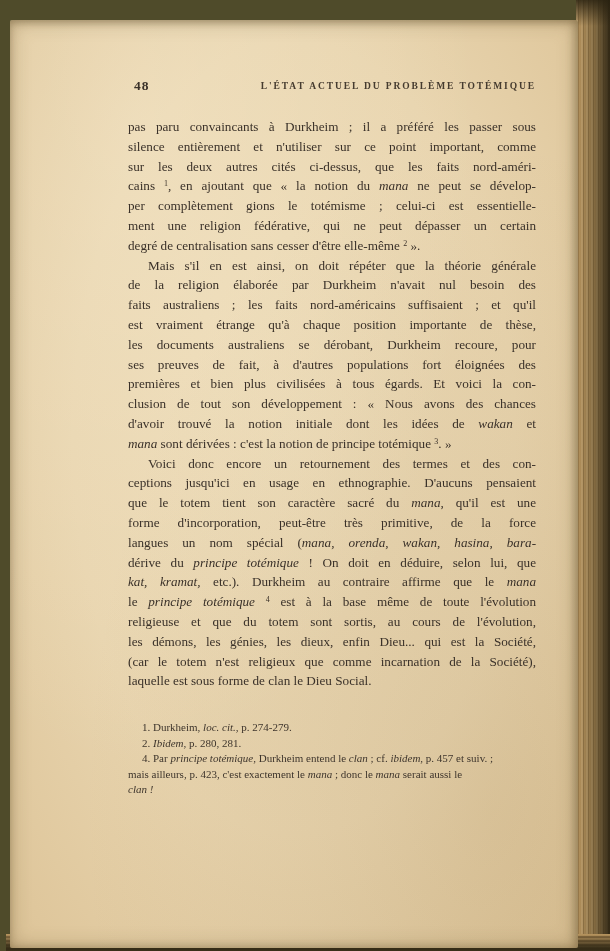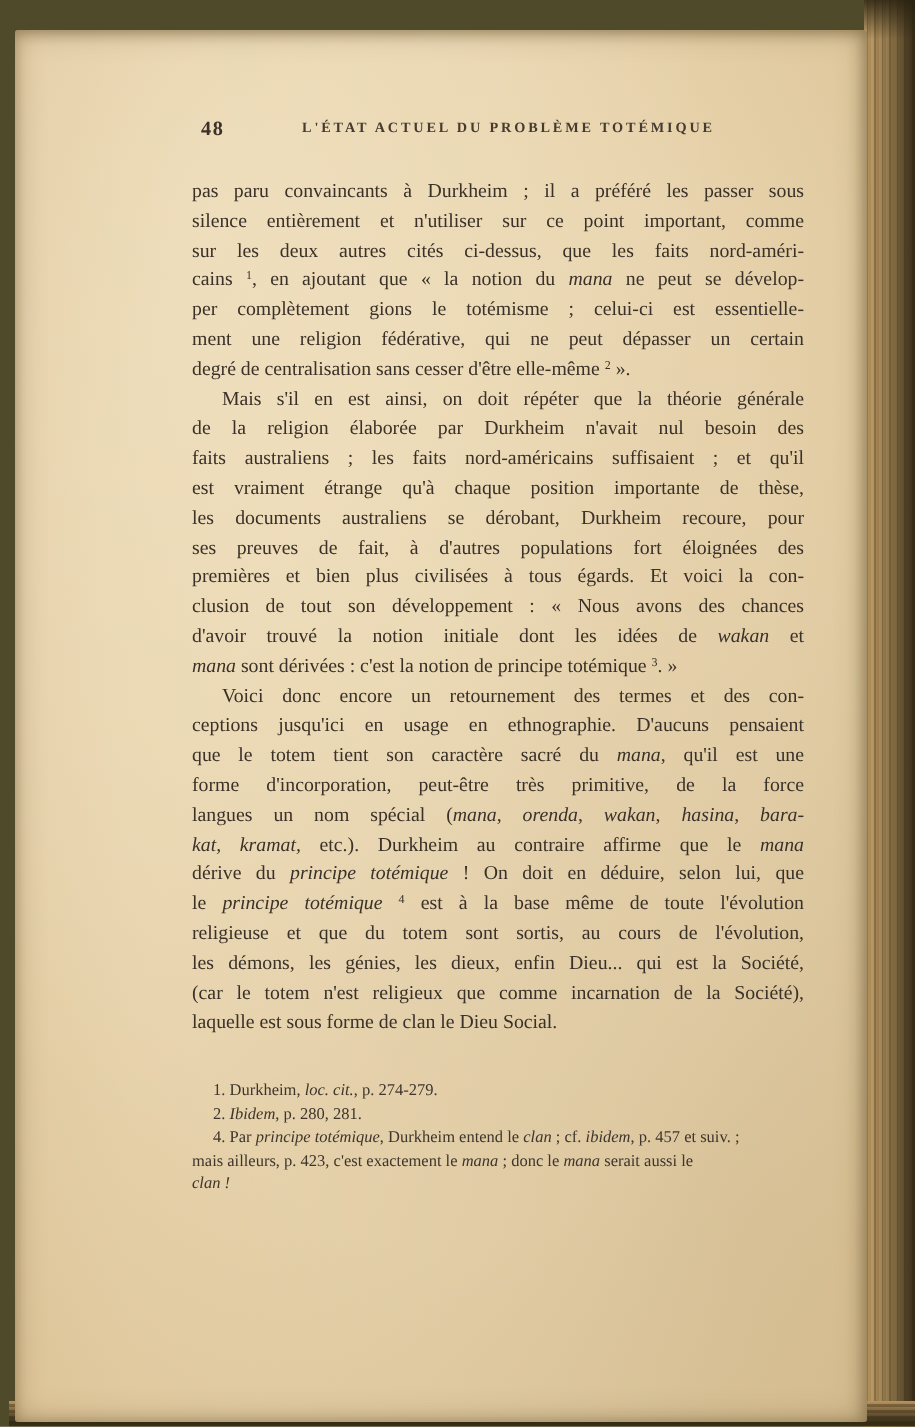--- a/index.html
+++ b/index.html
@@ -39,21 +39,21 @@
     color:#3a3129;
   }
   .runhead{
     position:relative;height:18px;margin-bottom:21px;
   }
   .pagenum{
     position:absolute;left:6px;top:0;
     font-size:13.5px;font-weight:bold;letter-spacing:1px;
   }
   .runtitle{
-    text-align:center;
+    text-align:right;
     font-size:9.5px;font-weight:bold;letter-spacing:1.9px;
     padding-top:3px;padding-left:14px;
     white-space:nowrap;
     color:#453b2f;
   }
   .bodytext{ font-size:13.2px; line-height:19.8px; }
   .bodytext .line{
     text-align:justify; text-align-last:justify;
     height:19.8px; overflow:visible; white-space:normal;
   }
@@ -102,22 +102,22 @@
             <div class="line"><span>clusion de tout son développement : « Nous avons des chances</span></div>
             <div class="line"><span>d'avoir trouvé la notion initiale dont les idées de </span><span class="it">wakan</span><span> et</span></div>
             <div class="line last"><span class="it">mana</span><span> sont dérivées : c'est la notion de principe totémique </span><sup>3</sup><span>. »</span></div>
           </div>
           <div>
             <div class="line indent"><span>Voici donc encore un retournement des termes et des con-</span></div>
             <div class="line"><span>ceptions jusqu'ici en usage en ethnographie. D'aucuns pensaient</span></div>
             <div class="line"><span>que le totem tient son caractère sacré du </span><span class="it">mana</span><span>, qu'il est une</span></div>
             <div class="line"><span>forme d'incorporation, peut-être très primitive, de la force</span></div>
             <div class="line"><span>langues un nom spécial (</span><span class="it">mana</span><span>, </span><span class="it">orenda</span><span>, </span><span class="it">wakan</span><span>, </span><span class="it">hasina</span><span>, </span><span class="it">bara-</span></div>
+            <div class="line"><span>dérive du </span><span class="it">principe totémique</span><span> ! On doit en déduire, selon lui, que</span></div>
             <div class="line"><span class="it">kat, kramat,</span><span> etc.). Durkheim au contraire affirme que le </span><span class="it">mana</span></div>
-            <div class="line"><span>dérive du </span><span class="it">principe totémique</span><span> ! On doit en déduire, selon lui, que</span></div>
             <div class="line"><span>le </span><span class="it">principe totémique</span><span> </span><sup>4</sup><span> est à la base même de toute l'évolution</span></div>
             <div class="line"><span>religieuse et que du totem sont sortis, au cours de l'évolution,</span></div>
             <div class="line"><span>les démons, les génies, les dieux, enfin Dieu... qui est la Société,</span></div>
             <div class="line"><span>(car le totem n'est religieux que comme incarnation de la Société),</span></div>
             <div class="line last"><span>laquelle est sous forme de clan le Dieu Social.</span></div>
           </div>
         </div>
       <div class="footnotes">
           <div>
             <div class="line last indent"><span>1. Durkheim, </span><span class="it">loc. cit.</span><span>, p. 274-279.</span></div>

